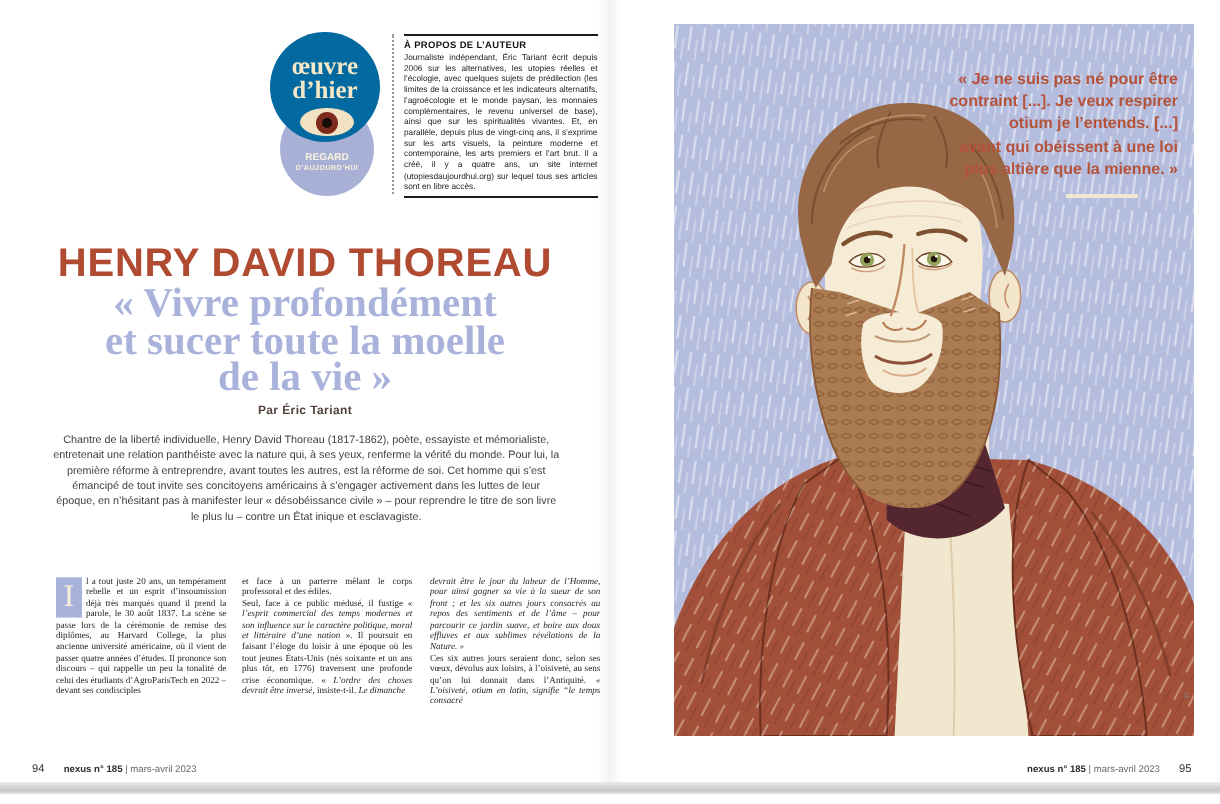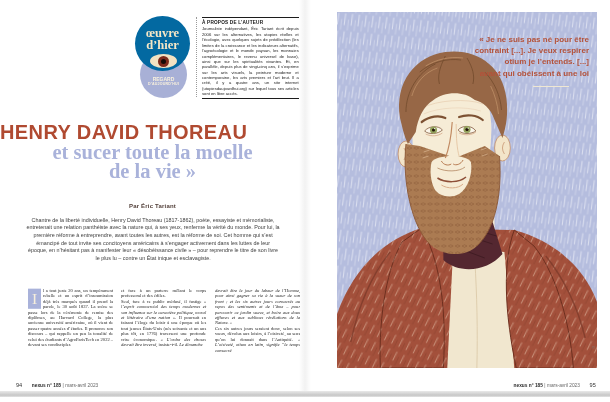--- a/index.html
+++ b/index.html
@@ -24,21 +24,21 @@
   .vsep{position:absolute;left:196px;top:17px;height:80px;border-left:1px dotted #9a9a9a;}
 
   
   .about{position:absolute;left:202px;top:17px;width:97px;height:82px;
          border-top:1px solid #1c1c1c;border-bottom:1px solid #1c1c1c;overflow:hidden;}
   .about-inner{width:156px;transform:scale(0.62);transform-origin:0 0;padding-top:3px;}
   .about-h{margin:0 0 2px;font-size:7.6px;font-weight:bold;letter-spacing:0.3px;color:#111;}
   .about-p{margin:0;font-size:6.7px;line-height:1.3;text-align:justify;color:#222;}
 
   
-  .title{position:absolute;left:0;top:121px;width:305px;margin:0;
+  .title{position:absolute;left:0;top:121px;width:305px;margin:0;text-align:center;
          font-size:20px;font-weight:bold;letter-spacing:0.4px;color:#b04a31;}
   .subtitle{position:absolute;left:0;top:143px;width:305px;margin:0;text-align:center;
          font-family:"Liberation Serif",serif;font-weight:bold;font-size:20.5px;line-height:18.5px;color:#a9b2da;}
   .byline{position:absolute;left:0;top:203px;width:305px;text-align:center;
          font-size:6px;font-weight:bold;color:#53403a;letter-spacing:0.2px;}
 
   
   .lede{position:absolute;left:26px;top:216px;width:254px;height:70px;overflow:hidden;}
   .lede-inner{width:410px;transform:scale(0.62);transform-origin:0 0;
          font-size:8.7px;line-height:1.42;text-align:center;color:#3e3e3e;}
@@ -106,20 +106,21 @@
     <div class="about">
       <div class="about-inner">
         <p class="about-h">À PROPOS DE L’AUTEUR</p>
         <p class="about-p">Journaliste indépendant, Éric Tariant écrit depuis 2006 sur les alternatives, les utopies réelles et l’écologie, avec quelques sujets de prédilection (les limites de la croissance et les indicateurs alternatifs, l’agroécologie et le monde paysan, les monnaies complémentaires, le revenu universel de base), ainsi que sur les spiritualités vivantes. Et, en parallèle, depuis plus de vingt-cinq ans, il s’exprime sur les arts visuels, la peinture moderne et contemporaine, les arts premiers et l’art brut. Il a créé, il y a quatre ans, un site internet (utopiesdaujourdhui.org) sur lequel tous ses articles sont en libre accès.</p>
       </div>
     </div>
 
     <h1 class="title">HENRY DAVID THOREAU</h1>
 
     <h2 class="subtitle">
+      <span style="display:block">« Vivre profondément</span>
       <span style="display:block">et sucer toute la moelle</span>
       <span style="display:block">de la vie »</span>
     </h2>
 
     <div class="byline">Par Éric Tariant</div>
 
     <div class="lede">
       <div class="lede-inner">Chantre de la liberté individuelle, Henry David Thoreau (1817-1862), poète, essayiste et mémorialiste, entretenait une relation panthéiste avec la nature qui, à ses yeux, renferme la vérité du monde. Pour lui, la première réforme à entreprendre, avant toutes les autres, est la réforme de soi. Cet homme qui s’est émancipé de tout invite ses concitoyens américains à s’engager activement dans les luttes de leur époque, en n’hésitant pas à manifester leur « désobéissance civile » – pour reprendre le titre de son livre le plus lu – contre un État inique et esclavagiste.</div>
     </div>
 
@@ -230,20 +231,21 @@
         <path d="M106 149 C108 153 113 154 116 152 M128 148 C126 152 121 154 118 152" stroke="#b57950" stroke-width="1" fill="none"></path>
 
         <path d="M88 140 L94 138 M87 146 L93 144 M146 138 L152 136 M147 144 L153 142" stroke="#e7c5a2" stroke-width="0.7" opacity="0.8"></path>
       </svg>
 
       <div class="quote">
         <span>« Je ne suis pas né pour être</span>
         <span>contraint [...]. Je veux respirer</span>
         <span>otium je l’entends. [...]</span>
         <span>avant qui obéissent à une loi</span>
+        <span>plus altière que la mienne. »</span>
         <div class="quote-rule"></div>
       </div>
 
       <div class="credit">©</div>
     </div>
 
     <div class="footer footer-r">
       <span><b>nexus n° 185</b> <span class="lt">| mars-avril 2023</span></span>
       <span class="pn">95</span>
     </div>

